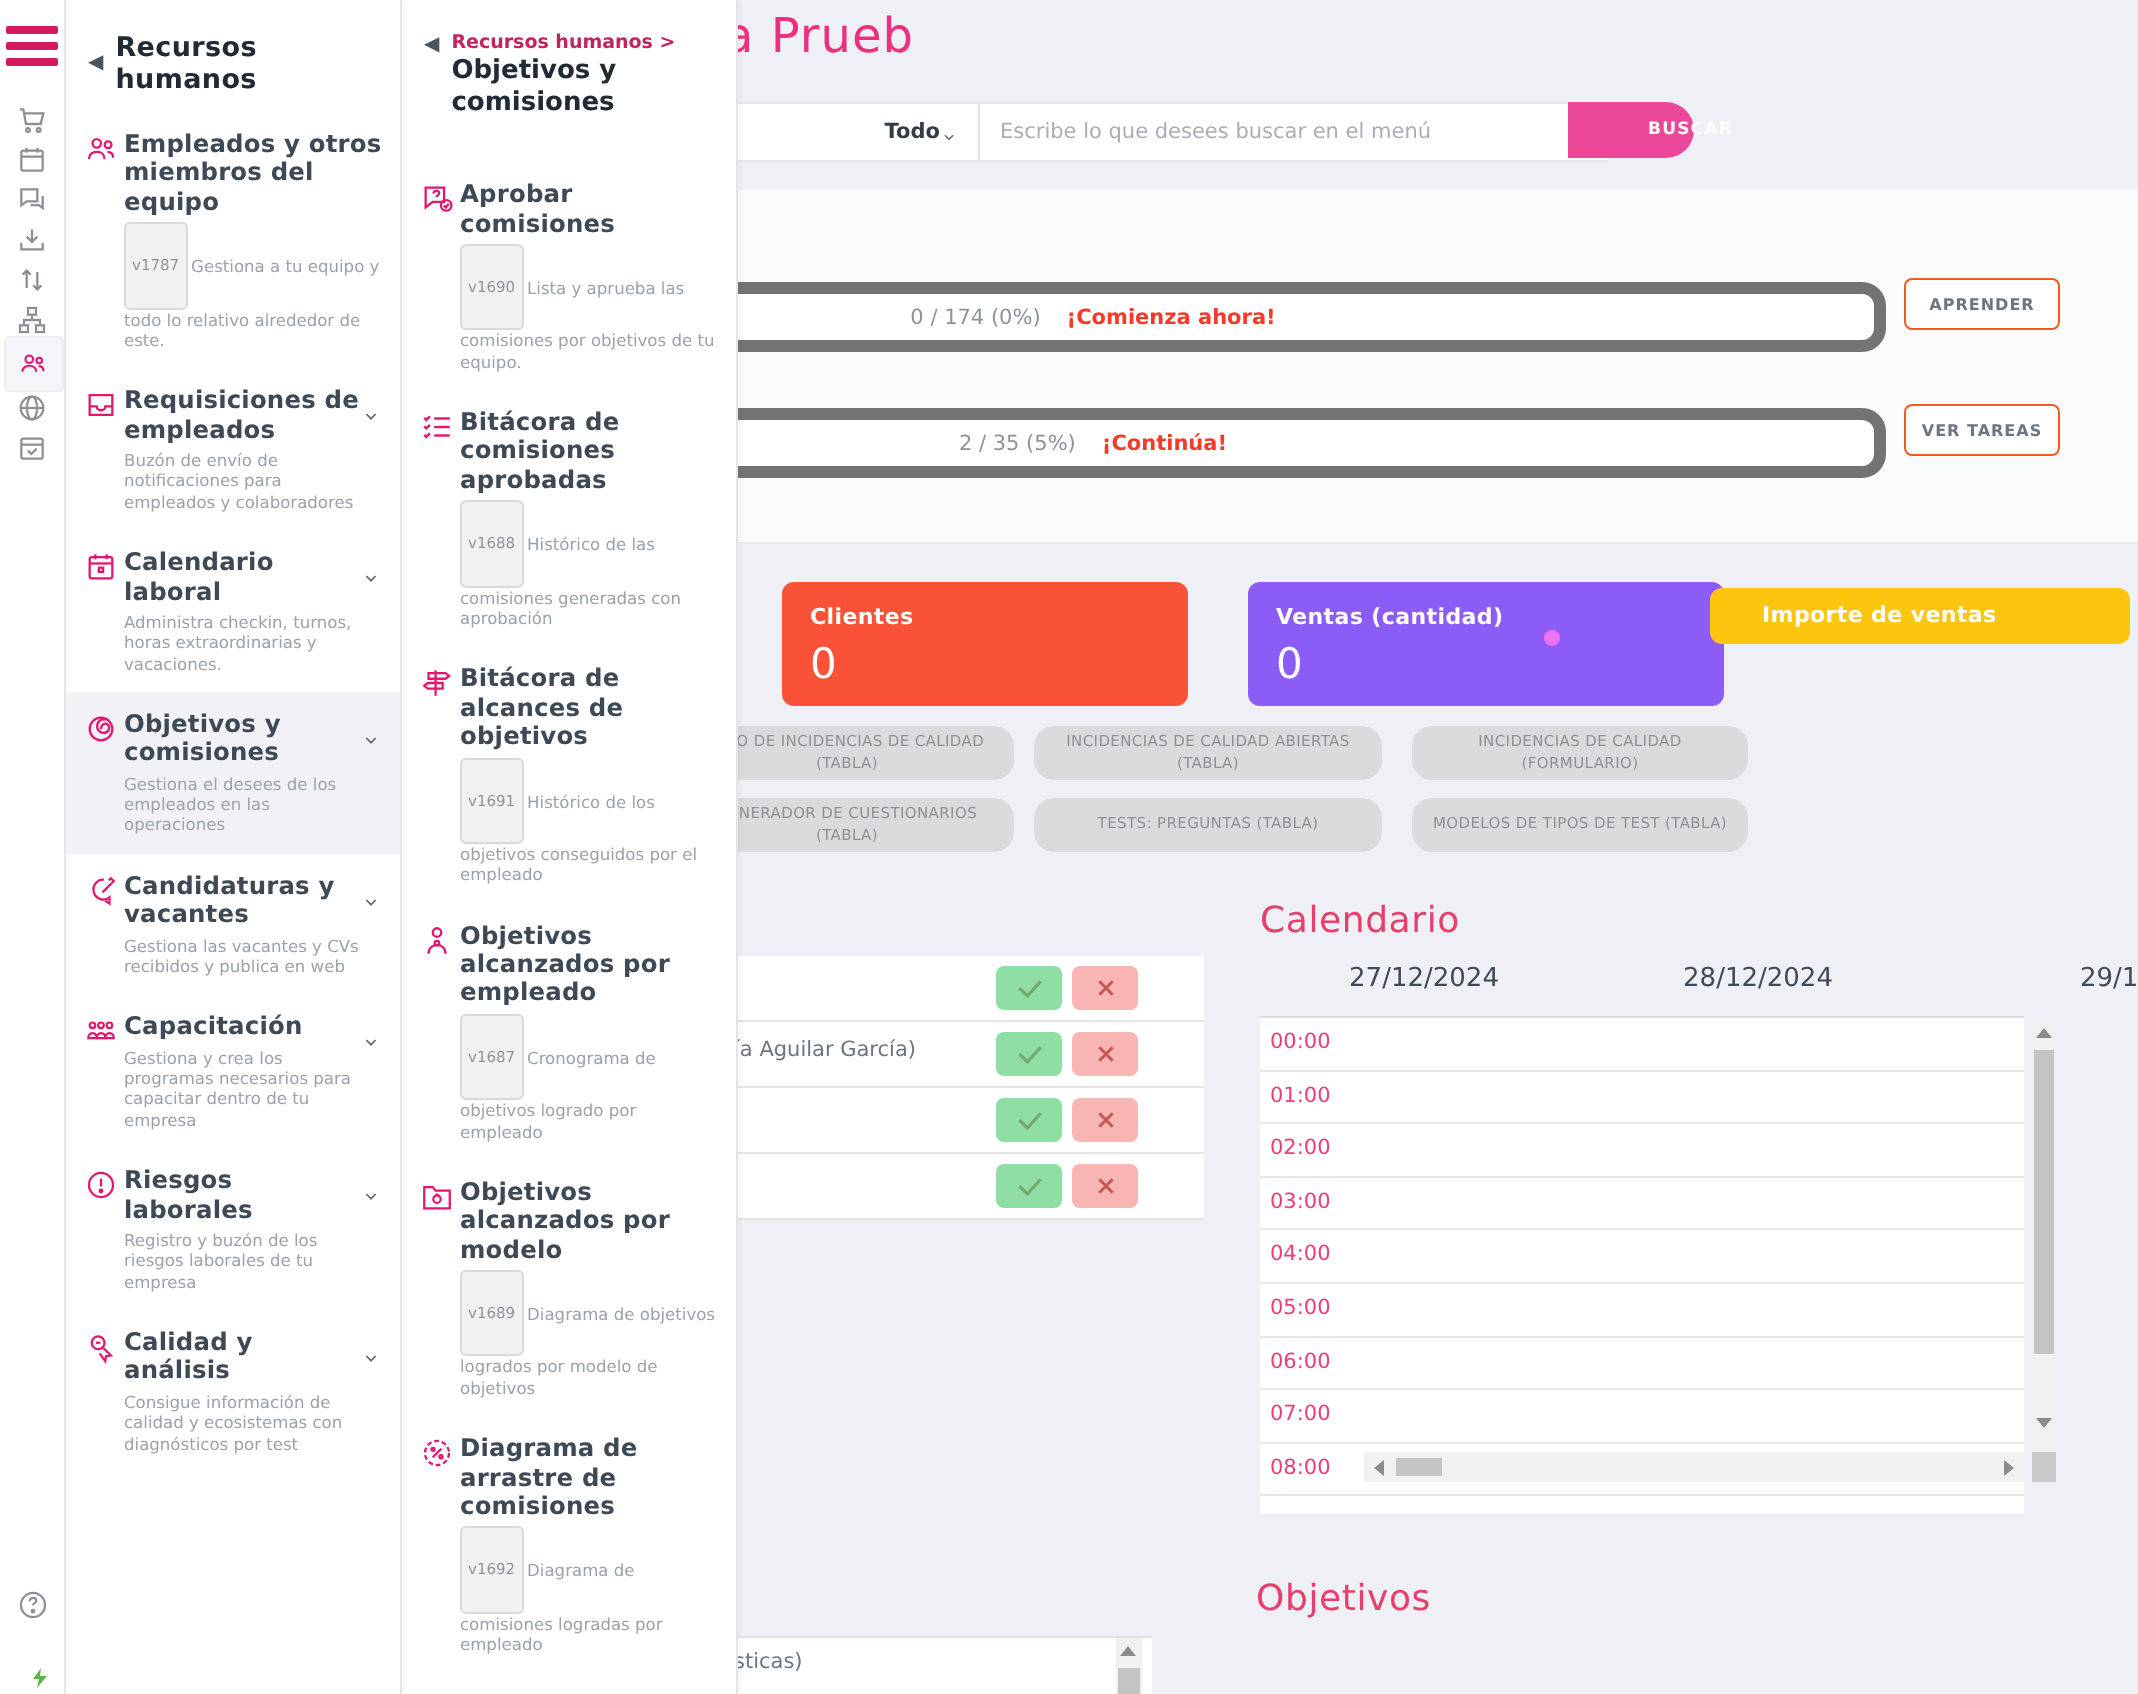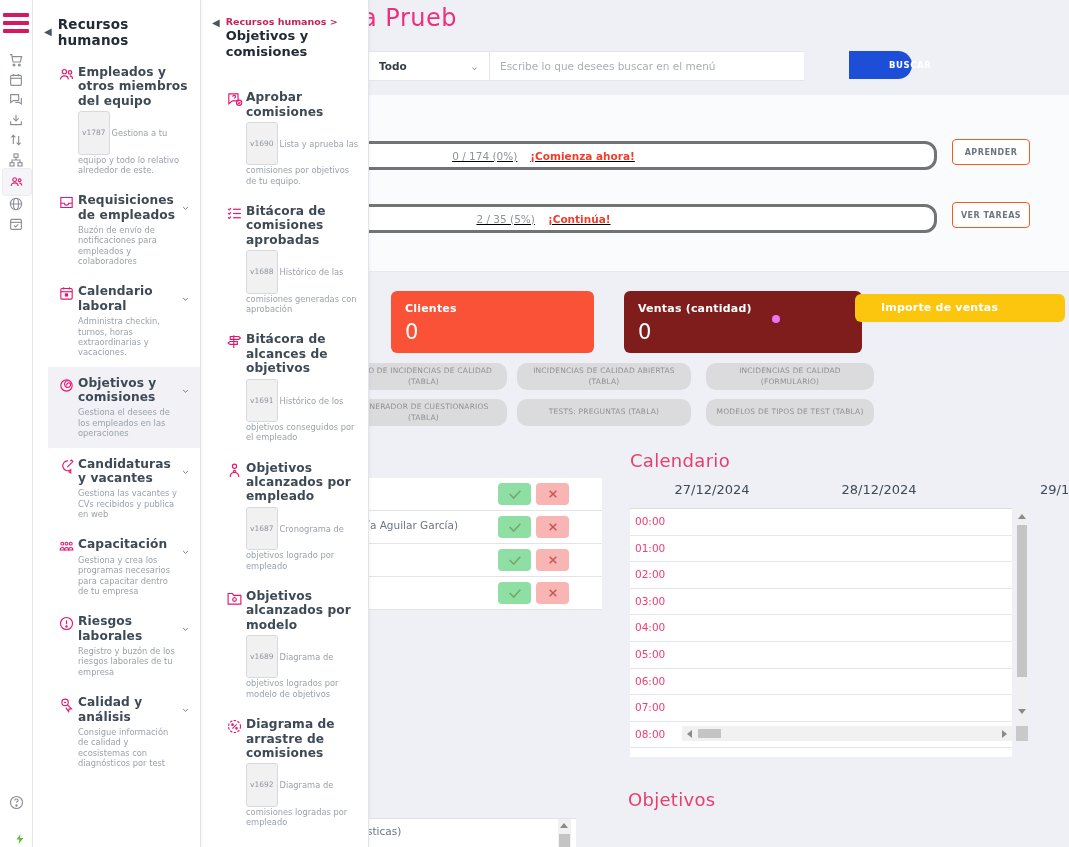--- a/index.html
+++ b/index.html
@@ -18,46 +18,46 @@
 
   
   .panel{top:0;width:168px;height:847px;background:#fff;z-index:20;border-right:1px solid #e3e4ea;box-shadow:1px 0 3px rgba(40,40,60,.05);}
   #panel1{left:32px;z-index:30;}
   #panel2{left:200px;z-index:25;}
   .p-head{padding:16px 10px 8px 12px;display:flex;align-items:flex-start;gap:6px;}
   .back{color:#4a5560;font-size:10px;line-height:14px;}
   .p-title{font-size:13.5px;font-weight:700;color:#212b36;letter-spacing:.2px;}
   .crumb{font-size:9.5px;font-weight:700;color:#c2255c;margin-bottom:1px;}
   .p2-title{font-size:13px;font-weight:700;color:#212b36;line-height:1.2;}
-  .m-item{display:flex;align-items:flex-start;padding:9px 6px 9px 10px;position:relative;cursor:pointer;margin-left:16px;}
+  .m-item{display:flex;align-items:flex-start;padding:9px 6px 9px 10px;position:relative;cursor:pointer;}
   .m-item.active{background:#f1f1f6;}
   .m-ic{flex:0 0 20px;padding-top:1px;}
   .m-body{flex:1;min-width:0;}
   .m-title{font-size:12.2px;font-weight:600;color:#3d4a56;line-height:1.18;letter-spacing:.1px;}
   .m-desc{margin-top:3px;font-size:8.3px;color:#9aa2ab;line-height:1.25;}
   .badge{display:inline-block;background:#f1f1f2;border:1px solid #d9d9dd;border-radius:3px;
          padding:16px 3px;font-size:7.5px;color:#8f949b;margin-right:2px;vertical-align:1px;}
   .m-chev{flex:0 0 14px;padding-top:4px;}
 
   
   #main{left:0;top:0;width:1069px;height:847px;z-index:1;}
   #white-band{left:0;top:95px;width:1069px;height:176px;background:#fafbfd;border-bottom:1px solid #e7e9ef;}
   #page-title{left:362px;top:4px;font-size:24px;font-weight:500;color:#ee2f7e;letter-spacing:.5px;}
 
   #search-box{left:340px;top:51px;width:463px;height:28px;background:#fff;border:1px solid #e5e5ea;border-right:none;display:flex;align-items:center;}
-  #search-filter{width:100px;display:flex;align-items:center;justify-content:space-between;padding:0 10px 0 38px;cursor:pointer;}
+  #search-filter{width:100px;display:flex;align-items:center;justify-content:flex-end;padding:0 10px 0 38px;cursor:pointer;}
   #search-filter .lbl{font-size:10.5px;font-weight:700;color:#333c45;}
   #search-divider{width:1px;height:100%;background:#e4e4e8;}
   #search-input{flex:1;border:none;outline:none;font-size:10.5px;color:#5a626b;padding:0 10px;font-family:inherit;background:transparent;}
   #search-input::placeholder{color:#a8aeb6;}
-  #search-btn{left:849px;top:51px;width:63px;height:28px;background:#1d4ed8;border:none;border-radius:0 14px 14px 0;
+  #search-btn{left:784px;top:51px;width:63px;height:28px;background:#ec4899;border:none;border-radius:0 14px 14px 0;
               color:#fff;font-size:8.5px;font-weight:700;letter-spacing:.6px;cursor:pointer;font-family:inherit;padding-left:40px;}
 
-  .pbar{left:150px;width:781px;height:23px;background:#fff;border:3px solid #737373;border-radius:12px;
-        display:flex;align-items:center;justify-content:center;gap:13px;font-size:10.5px;text-decoration:underline;}
+  .pbar{left:150px;width:781px;height:23px;background:#fff;border:6px solid #737373;border-radius:12px;
+        display:flex;align-items:center;justify-content:center;gap:13px;font-size:10.5px;}
   .pbar .frac{color:#8b939c;}
   .pbar .cta{color:#f43b2a;font-weight:700;}
   .obtn{width:78px;height:26px;background:#fff;border:1.5px solid #f4591d;border-radius:4px;
         font-size:8px;font-weight:600;letter-spacing:.5px;color:#6d7680;cursor:pointer;font-family:inherit;}
 
   .kpi{border-radius:6px;color:#fff;}
   .kpi .k-label{font-size:11px;font-weight:700;padding:11px 14px 0;letter-spacing:.2px;}
   .kpi .k-value{font-size:21px;font-weight:500;padding:5px 14px 0;}
   #cursor-dot{left:772px;top:315px;width:8px;height:8px;border-radius:50%;background:#ee72f1;z-index:5;}
 
@@ -122,21 +122,21 @@
   <div class="pbar abs" style="top:204px;">
     <span class="frac">2 / 35 (5%)</span>
     <span class="cta">¡Continúa!</span>
   </div>
   <button class="obtn abs" style="left:952px;top:202px;">VER TAREAS</button>
 
   <div class="kpi abs" style="left: 391px; top: 291px; width: 203px; height: 62px; background: rgb(250, 82, 54);">
     <div class="k-label">Clientes</div>
     <div class="k-value">0</div>
   </div>
-  <div class="kpi abs" style="left: 624px; top: 291px; width: 238px; height: 62px; background: #7f1d1d;">
+  <div class="kpi abs" style="left: 624px; top: 291px; width: 238px; height: 62px; background: #8b5cf6;">
     <div class="k-label">Ventas (cantidad)</div>
     <div class="k-value">0</div>
   </div>
   <div class="kpi abs" style="left: 855px; top: 294px; width: 198px; height: 28px; background: rgb(253, 198, 14); padding-left: 12px;">
     <div class="k-label" style="padding-top:7px;">Importe de ventas</div>
   </div>
   <div id="cursor-dot" class="abs"></div>
 
   <button class="gbtn" style="left:340px;top:363px;width:167px;">RICO DE INCIDENCIAS DE CALIDAD (TABLA)</button>
   <button class="gbtn" style="left:517px;top:363px;width:174px;">INCIDENCIAS DE CALIDAD ABIERTAS (TABLA)</button>

